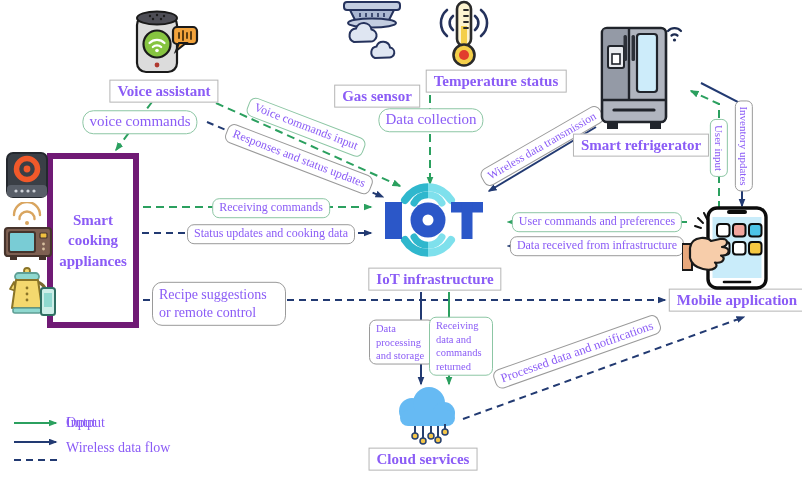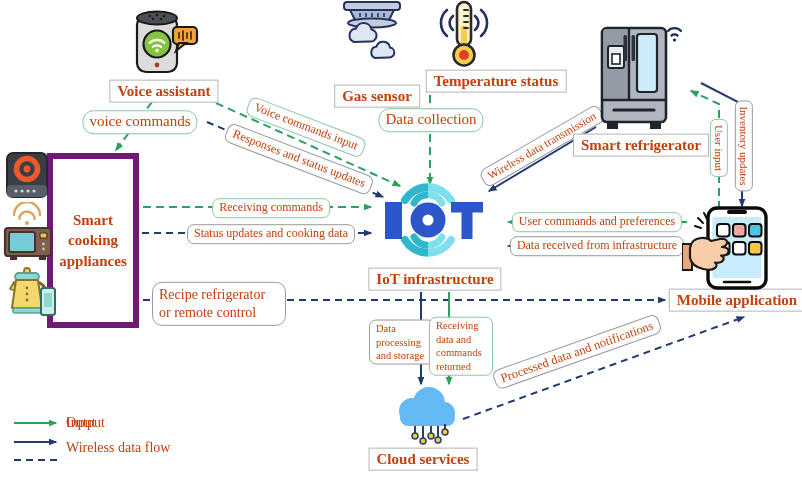--- a/index.html
+++ b/index.html
@@ -6,21 +6,21 @@
     --green:#2ba05f;
     --navy:#223a72;
     --iot-blue:#2b57c8;
     --teal-d:#2fb7cd;
     --teal-l:#7ee0ec;
     --cloud:#66baf3;
   }
   html,body{margin:0;padding:0;background:#fff;}
   #stage{
     position:relative;width:802px;height:478px;background:#fff;overflow:hidden;
-    font-family:"Liberation Serif","DejaVu Serif",serif;color:#c2410c;
+    font-family:"Liberation Serif","DejaVu Serif",serif;color:#8b5cf6;
   }
   #wires{position:absolute;left:0;top:0;z-index:1;}
   .gd{stroke:var(--green);stroke-width:2;fill:none;stroke-dasharray:8 5;}
   .gs{stroke:var(--green);stroke-width:2;fill:none;}
   .nd{stroke:var(--navy);stroke-width:2;fill:none;stroke-dasharray:7 5;}
   .ns{stroke:var(--navy);stroke-width:2;fill:none;}
   .node-label{
     position:absolute;z-index:3;background:#fff;border:1px solid #b5b5b5;
     padding:1px 7px;font-weight:bold;font-size:15px;white-space:nowrap;
     transform:translate(-50%,-50%);line-height:1.25;
@@ -103,21 +103,21 @@
   <div class="flow green" style="left:306px;top:127px;transform:translate(-50%,-50%) rotate(21deg);font-size:12px">Voice commands input</div>
   <div class="flow" style="left:299px;top:159px;transform:translate(-50%,-50%) rotate(21deg);font-size:12px">Responses and status updates</div>
   <div class="flow green lg" style="left:431px;top:120px">Data collection</div>
   <div class="flow" style="left:542px;top:146px;transform:translate(-50%,-50%) rotate(-30deg);font-size:11.5px">Wireless data transmission</div>
   <div class="flow green" style="left:271px;top:208px">Receiving commands</div>
   <div class="flow" style="left:271px;top:234px">Status updates and cooking data</div>
   <div class="flow green" style="left:597px;top:222px">User commands and preferences</div>
   <div class="flow" style="left:597px;top:246px">Data received from infrastructure</div>
   <div class="flow green vert" style="left:719px;top:148px">User input</div>
   <div class="flow vert" style="left:744px;top:146px">Inventory updates</div>
-  <div class="flow wrap" style="left:219px;top:304px;width:120px;font-size:14px;border-radius:10px;text-align:left;padding:3px 6px">Recipe refrigerator or remote control</div>
+  <div class="flow wrap" style="left:219px;top:304px;width:120px;font-size:14px;border-radius:10px;text-align:left;padding:3px 6px">Recipe suggestions or remote control</div>
   <div class="flow wrap" style="left:402px;top:342px;width:52px;font-size:10.5px;text-align:left">Data processing and storage</div>
   <div class="flow wrap green" style="left:461px;top:346px;width:50px;font-size:10.5px;text-align:left">Receiving data and commands returned</div>
   <div class="flow" style="left:577px;top:352px;transform:translate(-50%,-50%) rotate(-19.5deg);font-size:12.5px">Processed data and notifications</div>
 
   <div class="legend-label" style="left:66px;top:423px">Input</div>
   <div class="legend-label" style="left:66px;top:423px">Output</div>
   <div class="legend-label" style="left:66px;top:448px">Wireless data flow</div>
 
   <svg class="icon" style="left:126px;top:6px" width="74" height="76" viewBox="0 0 74 76">
     <rect x="11" y="10" width="40" height="56" rx="9" fill="#dcdcdc" stroke="#1a1a1a" stroke-width="2.2"></rect>

